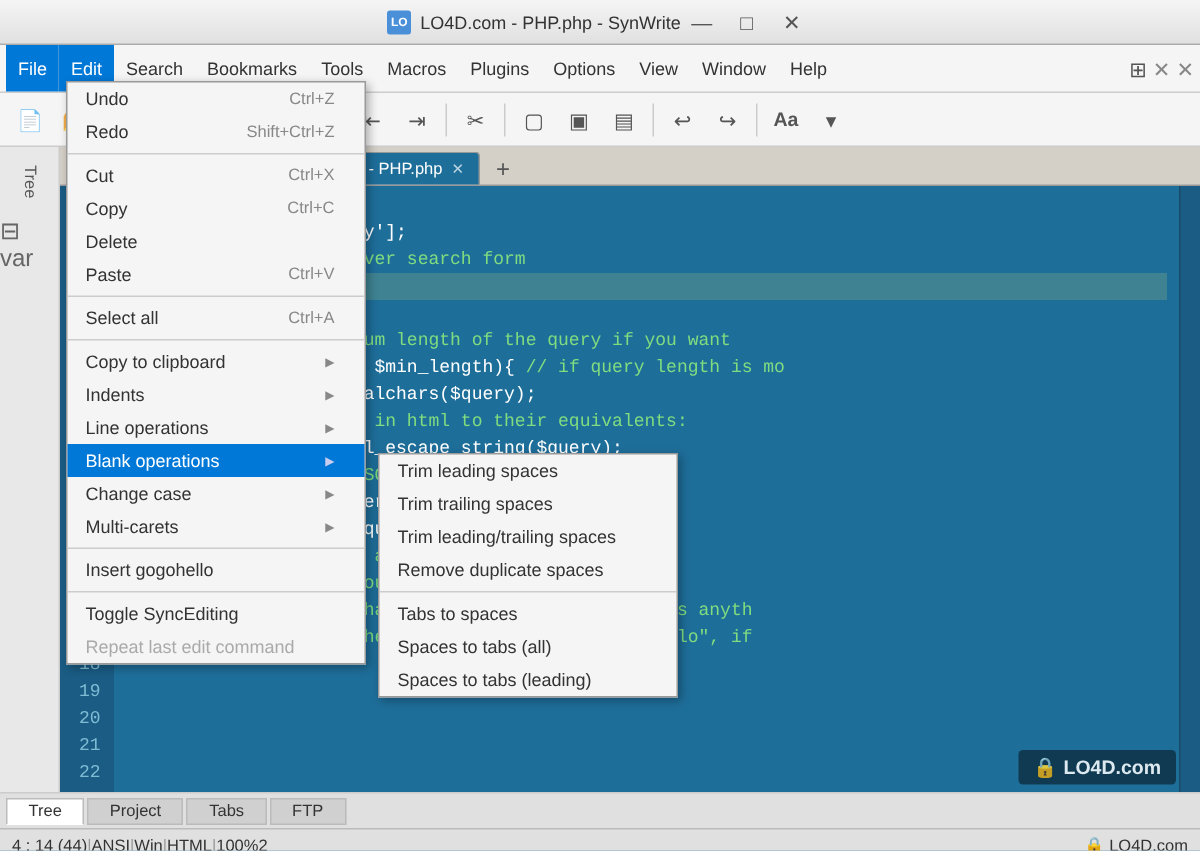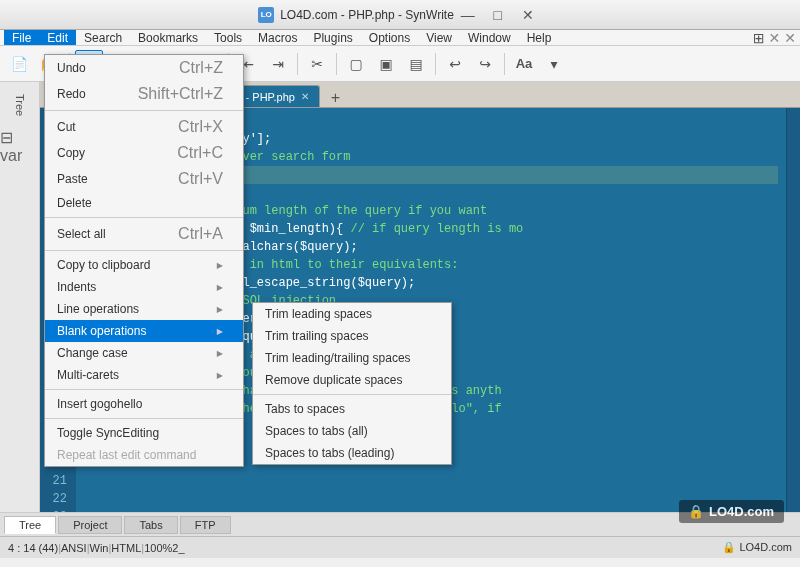--- a/index.html
+++ b/index.html
@@ -17,21 +17,21 @@
     }
     #titlebar-left { display: flex; align-items: center; gap: 6px; }
     #titlebar-icon { width: 16px; height: 16px; background: #4a90d9; border-radius: 2px; display: flex; align-items: center; justify-content: center; color: white; font-size: 8px; font-weight: bold; }
     #titlebar-text { font-size: 12px; color: #333; }
     #titlebar-controls { display: flex; gap: 2px; }
     .title-btn { width: 28px; height: 22px; border: none; background: transparent; cursor: pointer; font-size: 14px; color: #555; display: flex; align-items: center; justify-content: center; }
 
     
     #menubar {
       background: #f5f5f5;
-      height: 16px;
+      height: 32px;
       display: flex;
       align-items: center;
       border-bottom: 1px solid #ccc;
       padding: 0 4px;
     }
     .menu-item {
       padding: 2px 8px;
       cursor: pointer;
       font-size: 12px;
       color: #333;
@@ -197,21 +197,21 @@
     }
     .dropdown-separator {
       height: 1px;
       background: #ccc;
       margin: 3px 0;
     }
     .dropdown-item-disabled {
       color: #aaa;
       padding: 4px 20px 4px 12px;
     }
-    .shortcut { color: #888; font-size: 16px; }
+    .shortcut { color: #888; font-size: 11px; }
     .has-submenu::after { content: '▶'; font-size: 8px; color: #888; }
     .dropdown-item.highlighted.has-submenu::after { color: #cce; }
 
     
     #edit-menu {
       top: 54px;
       left: 44px;
     }
 
     
@@ -429,26 +429,26 @@
   <div class="dropdown-separator"></div>
   <div class="dropdown-item">
       <span>Cut</span>
       <span class="shortcut">Ctrl+X</span>
     </div>
   <div class="dropdown-item">
       <span>Copy</span>
       <span class="shortcut">Ctrl+C</span>
     </div>
   <div class="dropdown-item">
+      <span>Delete</span>
+      <span class="shortcut"></span>
+    </div>
+  <div class="dropdown-item">
       <span>Paste</span>
       <span class="shortcut">Ctrl+V</span>
-    </div>
-  <div class="dropdown-item">
-      <span>Delete</span>
-      <span class="shortcut"></span>
     </div>
   <div class="dropdown-separator"></div>
   <div class="dropdown-item">
       <span>Select all</span>
       <span class="shortcut">Ctrl+A</span>
     </div>
   <div class="dropdown-separator"></div>
   <div class="dropdown-item has-submenu">
       <span>Copy to clipboard</span>
     </div>

